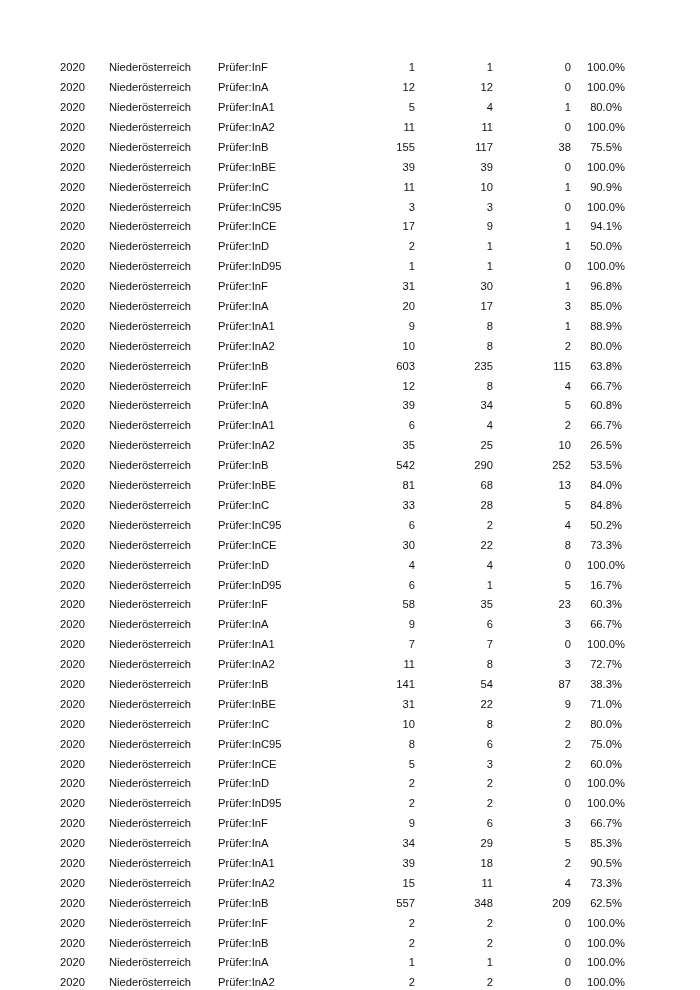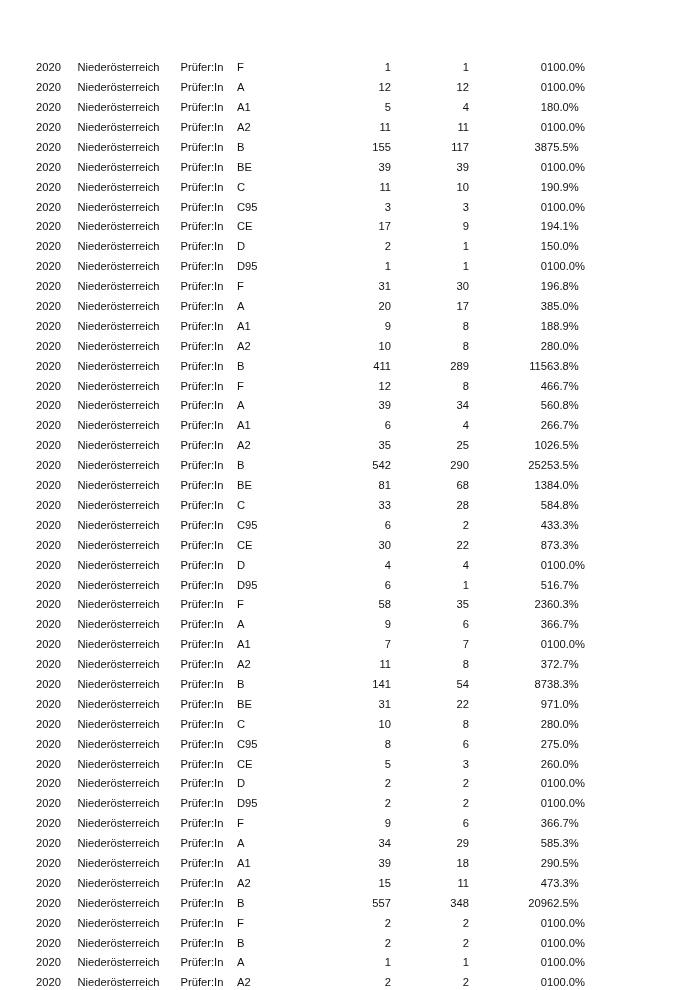--- a/index.html
+++ b/index.html
@@ -12,42 +12,42 @@
     height: 990px;
     font-family: "Liberation Sans", sans-serif;
     color: #111111;
     overflow: hidden;
   }
   .page {
     position: relative;
     width: 700px;
     height: 990px;
     box-sizing: border-box;
-    padding: 58px 60px 0 36px;
+    padding: 58px 60px 0 60px;
   }
   table.data {
     border-collapse: collapse;
     width: 580px;
     table-layout: fixed;
   }
   table.data td {
     font-size: 11.2px;
     line-height: 1.0;
     padding: 4.35px 0 4.35px 0;
     white-space: nowrap;
     vertical-align: middle;
   }
   td.c-year    { width: 34px;  text-align: left;  padding-left: 0px; }
-  td.c-region  { width: 97px; text-align: center;  padding-left: 2px; }
-  td.c-role    { width: 70px;  text-align: center;  padding-left: 2px; }
+  td.c-region  { width: 97px; text-align: right;  padding-left: 2px; }
+  td.c-role    { width: 70px;  text-align: right;  padding-left: 2px; }
   td.c-code    { width: 74px;  text-align: left;  padding-left: 4px; }
   td.c-total   { width: 80px;  text-align: right; padding-right: 6px; }
   td.c-pass    { width: 78px;  text-align: right; padding-right: 14px; }
   td.c-fail    { width: 78px;  text-align: right; padding-right: 12px; }
-  td.c-rate    { width: 70px;  text-align: left; padding-right: 0px; }
+  td.c-rate    { width: 70px;  text-align: center; padding-right: 0px; }
 </style>
 </head>
 <body>
 
 <div class="page">
   <table class="data">
     <tbody>
         <tr>
           <td class="c-year">2020</td>
           <td class="c-region">Niederösterreich</td>
@@ -196,22 +196,22 @@
           <td class="c-total">10</td>
           <td class="c-pass">8</td>
           <td class="c-fail">2</td>
           <td class="c-rate">80.0%</td>
         </tr>
         <tr>
           <td class="c-year">2020</td>
           <td class="c-region">Niederösterreich</td>
           <td class="c-role">Prüfer:In</td>
           <td class="c-code">B</td>
-          <td class="c-total">411</td>
-          <td class="c-pass">289</td>
+          <td class="c-total">603</td>
+          <td class="c-pass">235</td>
           <td class="c-fail">115</td>
           <td class="c-rate">63.8%</td>
         </tr>
         <tr>
           <td class="c-year">2020</td>
           <td class="c-region">Niederösterreich</td>
           <td class="c-role">Prüfer:In</td>
           <td class="c-code">F</td>
           <td class="c-total">12</td>
           <td class="c-pass">8</td>
@@ -279,21 +279,21 @@
           <td class="c-rate">84.8%</td>
         </tr>
         <tr>
           <td class="c-year">2020</td>
           <td class="c-region">Niederösterreich</td>
           <td class="c-role">Prüfer:In</td>
           <td class="c-code">C95</td>
           <td class="c-total">6</td>
           <td class="c-pass">2</td>
           <td class="c-fail">4</td>
-          <td class="c-rate">33.3%</td>
+          <td class="c-rate">50.2%</td>
         </tr>
         <tr>
           <td class="c-year">2020</td>
           <td class="c-region">Niederösterreich</td>
           <td class="c-role">Prüfer:In</td>
           <td class="c-code">CE</td>
           <td class="c-total">30</td>
           <td class="c-pass">22</td>
           <td class="c-fail">8</td>
           <td class="c-rate">73.3%</td>

